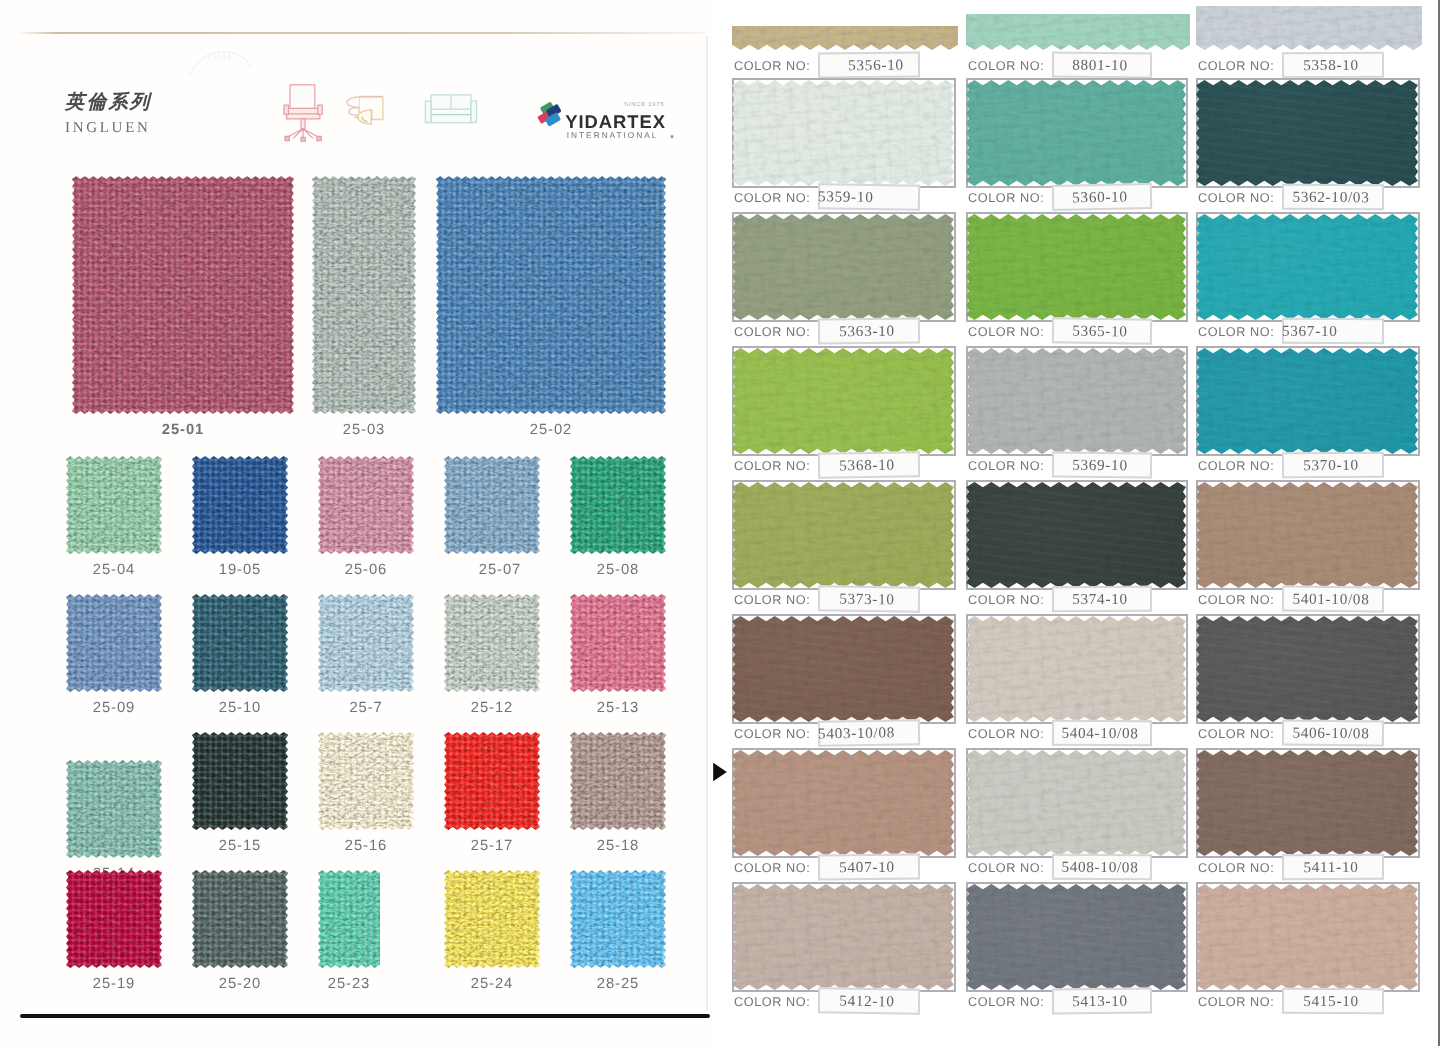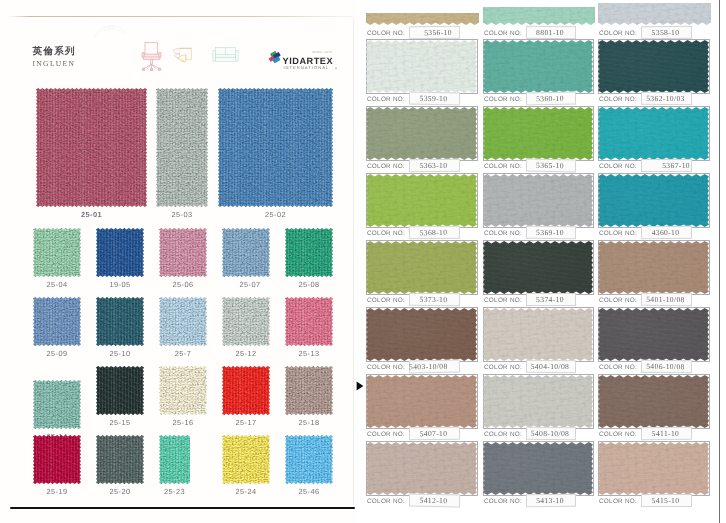--- a/index.html
+++ b/index.html
@@ -8,21 +8,21 @@
   #root{position:relative;width:726px;height:523px;background:#fff;}
 
   
   #left{position:absolute;left:0;top:0;width:356px;height:523px;background:#fffefc;}
   #left-hairline{position:absolute;left:8px;top:16px;width:345px;height:1px;
       background:linear-gradient(90deg,rgba(205,190,170,0) 0%,rgba(196,178,150,.85) 6%,rgba(200,184,158,.75) 70%,rgba(205,190,170,.15) 100%);}
   #watermark{position:absolute;left:93px;top:24px;width:34px;height:16px;opacity:.17;}
 
   #brand{position:absolute;left:32.5px;top:46.5px;}
   #brand .cn{font-family:"Liberation Serif",serif;font-size:9.6px;letter-spacing:1.25px;
-      color:#4d4d51;line-height:10.5px;white-space:nowrap;font-weight:600;}
+      color:#4d4d51;line-height:10.5px;white-space:nowrap;font-weight:600;font-style:italic;}
   #brand .en{font-family:"Liberation Serif",serif;font-size:7.5px;letter-spacing:1.35px;
       color:#6d6d72;line-height:8px;margin-top:3.2px;white-space:nowrap;}
 
   .hicon{position:absolute;opacity:.80;}
   #logo{position:absolute;left:266px;top:45px;width:72px;height:26px;}
 
   
   .fab{position:absolute;}
   .fab .cloth{position:absolute;inset:0;}
   .noise{position:absolute;inset:0;pointer-events:none;}
@@ -271,21 +271,21 @@
         <div class="fab" style="left: 222px; top: 435px; width: 48px; height: 49px;">
           <div class="cloth" style="background: repeating-linear-gradient(90deg, rgba(255, 255, 255, 0.1) 0px, rgba(255, 255, 255, 0.1) 1.1px, rgba(0, 0, 0, 0) 1.1px, rgba(0, 0, 0, 0) 1.5px, rgba(223, 185, 60, 0.227) 1.5px, rgba(223, 185, 60, 0.227) 2.5px, rgba(0, 0, 0, 0) 2.5px, rgba(0, 0, 0, 0) 2.9px), repeating-linear-gradient(0deg, rgba(223, 185, 60, 0.29) 0px, rgba(223, 185, 60, 0.29) 1.05px, rgba(0, 0, 0, 0) 1.05px, rgba(0, 0, 0, 0) 1.55px, rgba(255, 255, 255, 0.13) 1.55px, rgba(255, 255, 255, 0.13) 2.5px, rgba(0, 0, 0, 0) 2.5px, rgba(0, 0, 0, 0) 3px), repeating-linear-gradient(26deg, rgba(255, 255, 255, 0.07) 0px, rgba(255, 255, 255, 0.07) 1.3px, rgba(0, 0, 0, 0) 1.3px, rgba(0, 0, 0, 0) 5.1px), repeating-linear-gradient(-26deg, rgba(223, 185, 60, 0.125) 0px, rgba(223, 185, 60, 0.125) 1.3px, rgba(0, 0, 0, 0) 1.3px, rgba(0, 0, 0, 0) 5.7px), linear-gradient(rgb(255, 243, 100), rgb(255, 243, 100)); clip-path: polygon(0px 1.55px, 2.18px 0px, 4.36px 1.55px, 6.55px 0px, 8.73px 1.55px, 10.91px 0px, 13.09px 1.55px, 15.27px 0px, 17.45px 1.55px, 19.64px 0px, 21.82px 1.55px, 24px 0px, 26.18px 1.55px, 28.36px 0px, 30.55px 1.55px, 32.73px 0px, 34.91px 1.55px, 37.09px 0px, 39.27px 1.55px, 41.45px 0px, 43.64px 1.55px, 45.82px 0px, 48px 1.55px, 46.75px 0px, 48px 1.75px, 46.75px 3.5px, 48px 5.25px, 46.75px 7px, 48px 8.75px, 46.75px 10.5px, 48px 12.25px, 46.75px 14px, 48px 15.75px, 46.75px 17.5px, 48px 19.25px, 46.75px 21px, 48px 22.75px, 46.75px 24.5px, 48px 26.25px, 46.75px 28px, 48px 29.75px, 46.75px 31.5px, 48px 33.25px, 46.75px 35px, 48px 36.75px, 46.75px 38.5px, 48px 40.25px, 46.75px 42px, 48px 43.75px, 46.75px 45.5px, 48px 47.25px, 46.75px 47.45px, 48px 47.45px, 45.82px 49px, 43.64px 47.45px, 41.45px 49px, 39.27px 47.45px, 37.09px 49px, 34.91px 47.45px, 32.73px 49px, 30.55px 47.45px, 28.36px 49px, 26.18px 47.45px, 24px 49px, 21.82px 47.45px, 19.64px 49px, 17.45px 47.45px, 15.27px 49px, 13.09px 47.45px, 10.91px 49px, 8.73px 47.45px, 6.55px 49px, 4.36px 47.45px, 2.18px 49px, 0px 47.45px, 1.25px 49px, 0px 47.25px, 1.25px 45.5px, 0px 43.75px, 1.25px 42px, 0px 40.25px, 1.25px 38.5px, 0px 36.75px, 1.25px 35px, 0px 33.25px, 1.25px 31.5px, 0px 29.75px, 1.25px 28px, 0px 26.25px, 1.25px 24.5px, 0px 22.75px, 1.25px 21px, 0px 19.25px, 1.25px 17.5px, 0px 15.75px, 1.25px 14px, 0px 12.25px, 1.25px 10.5px, 0px 8.75px, 1.25px 7px, 0px 5.25px, 1.25px 3.5px, 0px 1.75px);">
             <div class="noise w"></div>
           </div>
           <div class="code" style="top: 52px;">25-24</div>
         </div>
         <div class="fab" style="left: 285px; top: 435px; width: 48px; height: 49px;">
           <div class="cloth" style="background: repeating-linear-gradient(90deg, rgba(255, 255, 255, 0.1) 0px, rgba(255, 255, 255, 0.1) 1.1px, rgba(0, 0, 0, 0) 1.1px, rgba(0, 0, 0, 0) 1.5px, rgba(63, 155, 211, 0.227) 1.5px, rgba(63, 155, 211, 0.227) 2.5px, rgba(0, 0, 0, 0) 2.5px, rgba(0, 0, 0, 0) 2.9px), repeating-linear-gradient(0deg, rgba(63, 155, 211, 0.29) 0px, rgba(63, 155, 211, 0.29) 1.05px, rgba(0, 0, 0, 0) 1.05px, rgba(0, 0, 0, 0) 1.55px, rgba(255, 255, 255, 0.13) 1.55px, rgba(255, 255, 255, 0.13) 2.5px, rgba(0, 0, 0, 0) 2.5px, rgba(0, 0, 0, 0) 3px), repeating-linear-gradient(26deg, rgba(255, 255, 255, 0.07) 0px, rgba(255, 255, 255, 0.07) 1.3px, rgba(0, 0, 0, 0) 1.3px, rgba(0, 0, 0, 0) 5.1px), repeating-linear-gradient(-26deg, rgba(63, 155, 211, 0.125) 0px, rgba(63, 155, 211, 0.125) 1.3px, rgba(0, 0, 0, 0) 1.3px, rgba(0, 0, 0, 0) 5.7px), linear-gradient(rgb(109, 208, 255), rgb(109, 208, 255)); clip-path: polygon(0px 1.55px, 2.18px 0px, 4.36px 1.55px, 6.55px 0px, 8.73px 1.55px, 10.91px 0px, 13.09px 1.55px, 15.27px 0px, 17.45px 1.55px, 19.64px 0px, 21.82px 1.55px, 24px 0px, 26.18px 1.55px, 28.36px 0px, 30.55px 1.55px, 32.73px 0px, 34.91px 1.55px, 37.09px 0px, 39.27px 1.55px, 41.45px 0px, 43.64px 1.55px, 45.82px 0px, 48px 1.55px, 46.75px 0px, 48px 1.75px, 46.75px 3.5px, 48px 5.25px, 46.75px 7px, 48px 8.75px, 46.75px 10.5px, 48px 12.25px, 46.75px 14px, 48px 15.75px, 46.75px 17.5px, 48px 19.25px, 46.75px 21px, 48px 22.75px, 46.75px 24.5px, 48px 26.25px, 46.75px 28px, 48px 29.75px, 46.75px 31.5px, 48px 33.25px, 46.75px 35px, 48px 36.75px, 46.75px 38.5px, 48px 40.25px, 46.75px 42px, 48px 43.75px, 46.75px 45.5px, 48px 47.25px, 46.75px 47.45px, 48px 47.45px, 45.82px 49px, 43.64px 47.45px, 41.45px 49px, 39.27px 47.45px, 37.09px 49px, 34.91px 47.45px, 32.73px 49px, 30.55px 47.45px, 28.36px 49px, 26.18px 47.45px, 24px 49px, 21.82px 47.45px, 19.64px 49px, 17.45px 47.45px, 15.27px 49px, 13.09px 47.45px, 10.91px 49px, 8.73px 47.45px, 6.55px 49px, 4.36px 47.45px, 2.18px 49px, 0px 47.45px, 1.25px 49px, 0px 47.25px, 1.25px 45.5px, 0px 43.75px, 1.25px 42px, 0px 40.25px, 1.25px 38.5px, 0px 36.75px, 1.25px 35px, 0px 33.25px, 1.25px 31.5px, 0px 29.75px, 1.25px 28px, 0px 26.25px, 1.25px 24.5px, 0px 22.75px, 1.25px 21px, 0px 19.25px, 1.25px 17.5px, 0px 15.75px, 1.25px 14px, 0px 12.25px, 1.25px 10.5px, 0px 8.75px, 1.25px 7px, 0px 5.25px, 1.25px 3.5px, 0px 1.75px);">
             <div class="noise w"></div>
           </div>
-          <div class="code" style="top: 52px;">25-46</div>
+          <div class="code" style="top: 52px;">28-25</div>
         </div>
       </div>
 
     <div id="bottomrule"></div>
   </div>
   <div id="panelsep"></div>
 
   <div id="right">
       <div class="cell" style="left: 10px; top: 13px; width: 113px; height: 12px;">
         <div class="leath" style="left: 0px; top: 0px; width: 113px; height: 12px; background: repeating-linear-gradient(7deg, rgba(255, 255, 255, 0.027) 0px, rgba(255, 255, 255, 0.027) 1.1px, rgba(0, 0, 0, 0) 1.1px, rgba(0, 0, 0, 0) 4.3px), repeating-linear-gradient(-5deg, rgba(0, 0, 0, 0.024) 0px, rgba(0, 0, 0, 0.024) 1.3px, rgba(0, 0, 0, 0) 1.3px, rgba(0, 0, 0, 0) 6.1px), repeating-linear-gradient(86deg, rgba(0, 0, 0, 0.016) 0px, rgba(0, 0, 0, 0.016) 1.5px, rgba(0, 0, 0, 0) 1.5px, rgba(0, 0, 0, 0) 7.9px), radial-gradient(130% 170% at 30% 35%, rgba(255, 255, 255, 0.04), rgba(0, 0, 0, 0) 62%), linear-gradient(rgb(196, 178, 134), rgb(196, 178, 134)); clip-path: polygon(0px 0px, 113px 0px, 113px 9.4px, 108.65px 12px, 104.31px 9.4px, 99.96px 12px, 95.62px 9.4px, 91.27px 12px, 86.92px 9.4px, 82.58px 12px, 78.23px 9.4px, 73.88px 12px, 69.54px 9.4px, 65.19px 12px, 60.85px 9.4px, 56.5px 12px, 52.15px 9.4px, 47.81px 12px, 43.46px 9.4px, 39.12px 12px, 34.77px 9.4px, 30.42px 12px, 26.08px 9.4px, 21.73px 12px, 17.38px 9.4px, 13.04px 12px, 8.69px 9.4px, 4.35px 12px, 0px 9.4px);">
@@ -312,21 +312,21 @@
       <div class="codebox" style="left: 285px; top: 26px; width: 49px; height: 11px; transform: rotate(-0.3deg);"></div>
       <div class="codetx" style="left: 285px; top: 28px; width: 49px; text-align: center; transform: rotate(-0.3deg);">5358-10</div>
       <div class="cell" style="left: 10px; top: 39px; width: 113px; height: 55px;">
         <div class="cellbox" style="left: 0px; top: 0px; width: 110px; height: 53px;"></div>
         <div class="leath" style="left: 0px; top: 1px; width: 111px; height: 53px; background: repeating-linear-gradient(7deg, rgba(255, 255, 255, 0.027) 0px, rgba(255, 255, 255, 0.027) 1.1px, rgba(0, 0, 0, 0) 1.1px, rgba(0, 0, 0, 0) 4.3px), repeating-linear-gradient(-5deg, rgba(0, 0, 0, 0.024) 0px, rgba(0, 0, 0, 0.024) 1.3px, rgba(0, 0, 0, 0) 1.3px, rgba(0, 0, 0, 0) 6.1px), repeating-linear-gradient(86deg, rgba(0, 0, 0, 0.016) 0px, rgba(0, 0, 0, 0.016) 1.5px, rgba(0, 0, 0, 0) 1.5px, rgba(0, 0, 0, 0) 7.9px), radial-gradient(130% 170% at 30% 35%, rgba(255, 255, 255, 0.04), rgba(0, 0, 0, 0) 62%), linear-gradient(rgb(225, 233, 227), rgb(225, 233, 227)); clip-path: polygon(0px 2.6px, 4.27px 0px, 8.54px 2.6px, 12.81px 0px, 17.08px 2.6px, 21.35px 0px, 25.62px 2.6px, 29.88px 0px, 34.15px 2.6px, 38.42px 0px, 42.69px 2.6px, 46.96px 0px, 51.23px 2.6px, 55.5px 0px, 59.77px 2.6px, 64.04px 0px, 68.31px 2.6px, 72.58px 0px, 76.85px 2.6px, 81.12px 0px, 85.38px 2.6px, 89.65px 0px, 93.92px 2.6px, 98.19px 0px, 102.46px 2.6px, 106.73px 0px, 111px 2.6px, 109.5px 0px, 111px 2.41px, 109.5px 4.82px, 111px 7.23px, 109.5px 9.64px, 111px 12.05px, 109.5px 14.45px, 111px 16.86px, 109.5px 19.27px, 111px 21.68px, 109.5px 24.09px, 111px 26.5px, 109.5px 28.91px, 111px 31.32px, 109.5px 33.73px, 111px 36.14px, 109.5px 38.55px, 111px 40.95px, 109.5px 43.36px, 111px 45.77px, 109.5px 48.18px, 111px 50.59px, 109.5px 50.4px, 111px 50.4px, 106.73px 53px, 102.46px 50.4px, 98.19px 53px, 93.92px 50.4px, 89.65px 53px, 85.38px 50.4px, 81.12px 53px, 76.85px 50.4px, 72.58px 53px, 68.31px 50.4px, 64.04px 53px, 59.77px 50.4px, 55.5px 53px, 51.23px 50.4px, 46.96px 53px, 42.69px 50.4px, 38.42px 53px, 34.15px 50.4px, 29.88px 53px, 25.62px 50.4px, 21.35px 53px, 17.08px 50.4px, 12.81px 53px, 8.54px 50.4px, 4.27px 53px, 0px 50.4px, 1.5px 53px, 0px 50.59px, 1.5px 48.18px, 0px 45.77px, 1.5px 43.36px, 0px 40.95px, 1.5px 38.55px, 0px 36.14px, 1.5px 33.73px, 0px 31.32px, 1.5px 28.91px, 0px 26.5px, 1.5px 24.09px, 0px 21.68px, 1.5px 19.27px, 0px 16.86px, 1.5px 14.45px, 0px 12.05px, 1.5px 9.64px, 0px 7.23px, 1.5px 4.82px, 0px 2.41px);">
           <div class="noise g"></div>
         </div>
       </div>
       <div class="lbl" style="left: 11px; top: 96px;">COLOR NO:</div>
       <div class="codebox" style="left: 53px; top: 92px; width: 49px; height: 11px; transform: rotate(0.9deg);"></div>
-      <div class="codetx" style="left: 53px; top: 94px; width: 49px; text-align: center; transform: rotate(0.9deg);">5359-10</div>
+      <div class="codetx" style="left: 53px; top: 94px; width: 49px; text-align: left; transform: rotate(0.9deg);">5359-10</div>
       <div class="cell" style="left: 127px; top: 39px; width: 112px; height: 55px;">
         <div class="cellbox" style="left: 0px; top: 0px; width: 109px; height: 53px;"></div>
         <div class="leath" style="left: 0px; top: 1px; width: 110px; height: 53px; background: repeating-linear-gradient(7deg, rgba(255, 255, 255, 0.027) 0px, rgba(255, 255, 255, 0.027) 1.1px, rgba(0, 0, 0, 0) 1.1px, rgba(0, 0, 0, 0) 4.3px), repeating-linear-gradient(-5deg, rgba(0, 0, 0, 0.024) 0px, rgba(0, 0, 0, 0.024) 1.3px, rgba(0, 0, 0, 0) 1.3px, rgba(0, 0, 0, 0) 6.1px), repeating-linear-gradient(86deg, rgba(0, 0, 0, 0.016) 0px, rgba(0, 0, 0, 0.016) 1.5px, rgba(0, 0, 0, 0) 1.5px, rgba(0, 0, 0, 0) 7.9px), radial-gradient(130% 170% at 30% 35%, rgba(255, 255, 255, 0.04), rgba(0, 0, 0, 0) 62%), linear-gradient(rgb(91, 172, 156), rgb(91, 172, 156)); clip-path: polygon(0px 2.6px, 4.23px 0px, 8.46px 2.6px, 12.69px 0px, 16.92px 2.6px, 21.15px 0px, 25.38px 2.6px, 29.62px 0px, 33.85px 2.6px, 38.08px 0px, 42.31px 2.6px, 46.54px 0px, 50.77px 2.6px, 55px 0px, 59.23px 2.6px, 63.46px 0px, 67.69px 2.6px, 71.92px 0px, 76.15px 2.6px, 80.38px 0px, 84.62px 2.6px, 88.85px 0px, 93.08px 2.6px, 97.31px 0px, 101.54px 2.6px, 105.77px 0px, 110px 2.6px, 108.5px 0px, 110px 2.41px, 108.5px 4.82px, 110px 7.23px, 108.5px 9.64px, 110px 12.05px, 108.5px 14.45px, 110px 16.86px, 108.5px 19.27px, 110px 21.68px, 108.5px 24.09px, 110px 26.5px, 108.5px 28.91px, 110px 31.32px, 108.5px 33.73px, 110px 36.14px, 108.5px 38.55px, 110px 40.95px, 108.5px 43.36px, 110px 45.77px, 108.5px 48.18px, 110px 50.59px, 108.5px 50.4px, 110px 50.4px, 105.77px 53px, 101.54px 50.4px, 97.31px 53px, 93.08px 50.4px, 88.85px 53px, 84.62px 50.4px, 80.38px 53px, 76.15px 50.4px, 71.92px 53px, 67.69px 50.4px, 63.46px 53px, 59.23px 50.4px, 55px 53px, 50.77px 50.4px, 46.54px 53px, 42.31px 50.4px, 38.08px 53px, 33.85px 50.4px, 29.62px 53px, 25.38px 50.4px, 21.15px 53px, 16.92px 50.4px, 12.69px 53px, 8.46px 50.4px, 4.23px 53px, 0px 50.4px, 1.5px 53px, 0px 50.59px, 1.5px 48.18px, 0px 45.77px, 1.5px 43.36px, 0px 40.95px, 1.5px 38.55px, 0px 36.14px, 1.5px 33.73px, 0px 31.32px, 1.5px 28.91px, 0px 26.5px, 1.5px 24.09px, 0px 21.68px, 1.5px 19.27px, 0px 16.86px, 1.5px 14.45px, 0px 12.05px, 1.5px 9.64px, 0px 7.23px, 1.5px 4.82px, 0px 2.41px);">
           <div class="noise g"></div>
         </div>
       </div>
       <div class="lbl" style="left: 128px; top: 96px;">COLOR NO:</div>
       <div class="codebox" style="left: 170px; top: 92px; width: 48px; height: 11px; transform: rotate(-1.1deg);"></div>
       <div class="codetx" style="left: 170px; top: 94px; width: 48px; text-align: center; transform: rotate(-1.1deg);">5360-10</div>
       <div class="cell" style="left: 242px; top: 39px; width: 113px; height: 55px;">
@@ -357,21 +357,21 @@
       <div class="codebox" style="left: 170px; top: 159px; width: 48px; height: 11px; transform: rotate(1deg);"></div>
       <div class="codetx" style="left: 170px; top: 161px; width: 48px; text-align: center; transform: rotate(1deg);">5365-10</div>
       <div class="cell" style="left: 242px; top: 106px; width: 113px; height: 55px;">
         <div class="cellbox" style="left: 0px; top: 0px; width: 110px; height: 53px;"></div>
         <div class="leath" style="left: 0px; top: 1px; width: 111px; height: 53px; background: repeating-linear-gradient(7deg, rgba(255, 255, 255, 0.027) 0px, rgba(255, 255, 255, 0.027) 1.1px, rgba(0, 0, 0, 0) 1.1px, rgba(0, 0, 0, 0) 4.3px), repeating-linear-gradient(-5deg, rgba(0, 0, 0, 0.024) 0px, rgba(0, 0, 0, 0.024) 1.3px, rgba(0, 0, 0, 0) 1.3px, rgba(0, 0, 0, 0) 6.1px), repeating-linear-gradient(86deg, rgba(0, 0, 0, 0.016) 0px, rgba(0, 0, 0, 0.016) 1.5px, rgba(0, 0, 0, 0) 1.5px, rgba(0, 0, 0, 0) 7.9px), radial-gradient(130% 170% at 30% 35%, rgba(255, 255, 255, 0.04), rgba(0, 0, 0, 0) 62%), linear-gradient(rgb(33, 167, 177), rgb(33, 167, 177)); clip-path: polygon(0px 2.6px, 4.27px 0px, 8.54px 2.6px, 12.81px 0px, 17.08px 2.6px, 21.35px 0px, 25.62px 2.6px, 29.88px 0px, 34.15px 2.6px, 38.42px 0px, 42.69px 2.6px, 46.96px 0px, 51.23px 2.6px, 55.5px 0px, 59.77px 2.6px, 64.04px 0px, 68.31px 2.6px, 72.58px 0px, 76.85px 2.6px, 81.12px 0px, 85.38px 2.6px, 89.65px 0px, 93.92px 2.6px, 98.19px 0px, 102.46px 2.6px, 106.73px 0px, 111px 2.6px, 109.5px 0px, 111px 2.41px, 109.5px 4.82px, 111px 7.23px, 109.5px 9.64px, 111px 12.05px, 109.5px 14.45px, 111px 16.86px, 109.5px 19.27px, 111px 21.68px, 109.5px 24.09px, 111px 26.5px, 109.5px 28.91px, 111px 31.32px, 109.5px 33.73px, 111px 36.14px, 109.5px 38.55px, 111px 40.95px, 109.5px 43.36px, 111px 45.77px, 109.5px 48.18px, 111px 50.59px, 109.5px 50.4px, 111px 50.4px, 106.73px 53px, 102.46px 50.4px, 98.19px 53px, 93.92px 50.4px, 89.65px 53px, 85.38px 50.4px, 81.12px 53px, 76.85px 50.4px, 72.58px 53px, 68.31px 50.4px, 64.04px 53px, 59.77px 50.4px, 55.5px 53px, 51.23px 50.4px, 46.96px 53px, 42.69px 50.4px, 38.42px 53px, 34.15px 50.4px, 29.88px 53px, 25.62px 50.4px, 21.35px 53px, 17.08px 50.4px, 12.81px 53px, 8.54px 50.4px, 4.27px 53px, 0px 50.4px, 1.5px 53px, 0px 50.59px, 1.5px 48.18px, 0px 45.77px, 1.5px 43.36px, 0px 40.95px, 1.5px 38.55px, 0px 36.14px, 1.5px 33.73px, 0px 31.32px, 1.5px 28.91px, 0px 26.5px, 1.5px 24.09px, 0px 21.68px, 1.5px 19.27px, 0px 16.86px, 1.5px 14.45px, 0px 12.05px, 1.5px 9.64px, 0px 7.23px, 1.5px 4.82px, 0px 2.41px);">
           <div class="noise g"></div>
         </div>
       </div>
       <div class="lbl" style="left: 243px; top: 163px;">COLOR NO:</div>
       <div class="codebox" style="left: 285px; top: 159px; width: 49px; height: 11px; transform: rotate(0.2deg);"></div>
-      <div class="codetx" style="left: 285px; top: 161px; width: 49px; text-align: right; transform: rotate(0.2deg);">5367-10</div>
+      <div class="codetx" style="left: 285px; top: 161px; width: 49px; text-align: left; transform: rotate(0.2deg);">5367-10</div>
       <div class="cell" style="left: 10px; top: 173px; width: 113px; height: 55px;">
         <div class="cellbox" style="left: 0px; top: 0px; width: 110px; height: 53px;"></div>
         <div class="leath" style="left: 0px; top: 1px; width: 111px; height: 53px; background: repeating-linear-gradient(7deg, rgba(255, 255, 255, 0.027) 0px, rgba(255, 255, 255, 0.027) 1.1px, rgba(0, 0, 0, 0) 1.1px, rgba(0, 0, 0, 0) 4.3px), repeating-linear-gradient(-5deg, rgba(0, 0, 0, 0.024) 0px, rgba(0, 0, 0, 0.024) 1.3px, rgba(0, 0, 0, 0) 1.3px, rgba(0, 0, 0, 0) 6.1px), repeating-linear-gradient(86deg, rgba(0, 0, 0, 0.016) 0px, rgba(0, 0, 0, 0.016) 1.5px, rgba(0, 0, 0, 0) 1.5px, rgba(0, 0, 0, 0) 7.9px), radial-gradient(130% 170% at 30% 35%, rgba(255, 255, 255, 0.04), rgba(0, 0, 0, 0) 62%), linear-gradient(rgb(149, 189, 75), rgb(149, 189, 75)); clip-path: polygon(0px 2.6px, 4.27px 0px, 8.54px 2.6px, 12.81px 0px, 17.08px 2.6px, 21.35px 0px, 25.62px 2.6px, 29.88px 0px, 34.15px 2.6px, 38.42px 0px, 42.69px 2.6px, 46.96px 0px, 51.23px 2.6px, 55.5px 0px, 59.77px 2.6px, 64.04px 0px, 68.31px 2.6px, 72.58px 0px, 76.85px 2.6px, 81.12px 0px, 85.38px 2.6px, 89.65px 0px, 93.92px 2.6px, 98.19px 0px, 102.46px 2.6px, 106.73px 0px, 111px 2.6px, 109.5px 0px, 111px 2.41px, 109.5px 4.82px, 111px 7.23px, 109.5px 9.64px, 111px 12.05px, 109.5px 14.45px, 111px 16.86px, 109.5px 19.27px, 111px 21.68px, 109.5px 24.09px, 111px 26.5px, 109.5px 28.91px, 111px 31.32px, 109.5px 33.73px, 111px 36.14px, 109.5px 38.55px, 111px 40.95px, 109.5px 43.36px, 111px 45.77px, 109.5px 48.18px, 111px 50.59px, 109.5px 50.4px, 111px 50.4px, 106.73px 53px, 102.46px 50.4px, 98.19px 53px, 93.92px 50.4px, 89.65px 53px, 85.38px 50.4px, 81.12px 53px, 76.85px 50.4px, 72.58px 53px, 68.31px 50.4px, 64.04px 53px, 59.77px 50.4px, 55.5px 53px, 51.23px 50.4px, 46.96px 53px, 42.69px 50.4px, 38.42px 53px, 34.15px 50.4px, 29.88px 53px, 25.62px 50.4px, 21.35px 53px, 17.08px 50.4px, 12.81px 53px, 8.54px 50.4px, 4.27px 53px, 0px 50.4px, 1.5px 53px, 0px 50.59px, 1.5px 48.18px, 0px 45.77px, 1.5px 43.36px, 0px 40.95px, 1.5px 38.55px, 0px 36.14px, 1.5px 33.73px, 0px 31.32px, 1.5px 28.91px, 0px 26.5px, 1.5px 24.09px, 0px 21.68px, 1.5px 19.27px, 0px 16.86px, 1.5px 14.45px, 0px 12.05px, 1.5px 9.64px, 0px 7.23px, 1.5px 4.82px, 0px 2.41px);">
           <div class="noise g"></div>
         </div>
       </div>
       <div class="lbl" style="left: 11px; top: 230px;">COLOR NO:</div>
       <div class="codebox" style="left: 53px; top: 226px; width: 49px; height: 11px; transform: rotate(-0.8deg);"></div>
       <div class="codetx" style="left: 53px; top: 228px; width: 49px; text-align: center; transform: rotate(-0.8deg);">5368-10</div>
       <div class="cell" style="left: 127px; top: 173px; width: 112px; height: 55px;">
@@ -384,21 +384,21 @@
       <div class="codebox" style="left: 170px; top: 226px; width: 48px; height: 11px; transform: rotate(0.6deg);"></div>
       <div class="codetx" style="left: 170px; top: 228px; width: 48px; text-align: center; transform: rotate(0.6deg);">5369-10</div>
       <div class="cell" style="left: 242px; top: 173px; width: 113px; height: 55px;">
         <div class="cellbox" style="left: 0px; top: 0px; width: 110px; height: 53px;"></div>
         <div class="leath" style="left: 0px; top: 1px; width: 111px; height: 53px; background: repeating-linear-gradient(7deg, rgba(255, 255, 255, 0.027) 0px, rgba(255, 255, 255, 0.027) 1.1px, rgba(0, 0, 0, 0) 1.1px, rgba(0, 0, 0, 0) 4.3px), repeating-linear-gradient(-5deg, rgba(0, 0, 0, 0.024) 0px, rgba(0, 0, 0, 0.024) 1.3px, rgba(0, 0, 0, 0) 1.3px, rgba(0, 0, 0, 0) 6.1px), repeating-linear-gradient(86deg, rgba(0, 0, 0, 0.016) 0px, rgba(0, 0, 0, 0.016) 1.5px, rgba(0, 0, 0, 0) 1.5px, rgba(0, 0, 0, 0) 7.9px), radial-gradient(130% 170% at 30% 35%, rgba(255, 255, 255, 0.04), rgba(0, 0, 0, 0) 62%), linear-gradient(rgb(30, 150, 167), rgb(30, 150, 167)); clip-path: polygon(0px 2.6px, 4.27px 0px, 8.54px 2.6px, 12.81px 0px, 17.08px 2.6px, 21.35px 0px, 25.62px 2.6px, 29.88px 0px, 34.15px 2.6px, 38.42px 0px, 42.69px 2.6px, 46.96px 0px, 51.23px 2.6px, 55.5px 0px, 59.77px 2.6px, 64.04px 0px, 68.31px 2.6px, 72.58px 0px, 76.85px 2.6px, 81.12px 0px, 85.38px 2.6px, 89.65px 0px, 93.92px 2.6px, 98.19px 0px, 102.46px 2.6px, 106.73px 0px, 111px 2.6px, 109.5px 0px, 111px 2.41px, 109.5px 4.82px, 111px 7.23px, 109.5px 9.64px, 111px 12.05px, 109.5px 14.45px, 111px 16.86px, 109.5px 19.27px, 111px 21.68px, 109.5px 24.09px, 111px 26.5px, 109.5px 28.91px, 111px 31.32px, 109.5px 33.73px, 111px 36.14px, 109.5px 38.55px, 111px 40.95px, 109.5px 43.36px, 111px 45.77px, 109.5px 48.18px, 111px 50.59px, 109.5px 50.4px, 111px 50.4px, 106.73px 53px, 102.46px 50.4px, 98.19px 53px, 93.92px 50.4px, 89.65px 53px, 85.38px 50.4px, 81.12px 53px, 76.85px 50.4px, 72.58px 53px, 68.31px 50.4px, 64.04px 53px, 59.77px 50.4px, 55.5px 53px, 51.23px 50.4px, 46.96px 53px, 42.69px 50.4px, 38.42px 53px, 34.15px 50.4px, 29.88px 53px, 25.62px 50.4px, 21.35px 53px, 17.08px 50.4px, 12.81px 53px, 8.54px 50.4px, 4.27px 53px, 0px 50.4px, 1.5px 53px, 0px 50.59px, 1.5px 48.18px, 0px 45.77px, 1.5px 43.36px, 0px 40.95px, 1.5px 38.55px, 0px 36.14px, 1.5px 33.73px, 0px 31.32px, 1.5px 28.91px, 0px 26.5px, 1.5px 24.09px, 0px 21.68px, 1.5px 19.27px, 0px 16.86px, 1.5px 14.45px, 0px 12.05px, 1.5px 9.64px, 0px 7.23px, 1.5px 4.82px, 0px 2.41px);">
           <div class="noise g"></div>
         </div>
       </div>
       <div class="lbl" style="left: 243px; top: 230px;">COLOR NO:</div>
       <div class="codebox" style="left: 285px; top: 226px; width: 49px; height: 11px; transform: rotate(-0.4deg);"></div>
-      <div class="codetx" style="left: 285px; top: 228px; width: 49px; text-align: center; transform: rotate(-0.4deg);">4360-10</div>
+      <div class="codetx" style="left: 285px; top: 228px; width: 49px; text-align: center; transform: rotate(-0.4deg);">5370-10</div>
       <div class="cell" style="left: 10px; top: 240px; width: 113px; height: 55px;">
         <div class="cellbox" style="left: 0px; top: 0px; width: 110px; height: 53px;"></div>
         <div class="leath" style="left: 0px; top: 1px; width: 111px; height: 53px; background: repeating-linear-gradient(7deg, rgba(255, 255, 255, 0.027) 0px, rgba(255, 255, 255, 0.027) 1.1px, rgba(0, 0, 0, 0) 1.1px, rgba(0, 0, 0, 0) 4.3px), repeating-linear-gradient(-5deg, rgba(0, 0, 0, 0.024) 0px, rgba(0, 0, 0, 0.024) 1.3px, rgba(0, 0, 0, 0) 1.3px, rgba(0, 0, 0, 0) 6.1px), repeating-linear-gradient(86deg, rgba(0, 0, 0, 0.016) 0px, rgba(0, 0, 0, 0.016) 1.5px, rgba(0, 0, 0, 0) 1.5px, rgba(0, 0, 0, 0) 7.9px), radial-gradient(130% 170% at 30% 35%, rgba(255, 255, 255, 0.04), rgba(0, 0, 0, 0) 62%), linear-gradient(rgb(156, 169, 87), rgb(156, 169, 87)); clip-path: polygon(0px 2.6px, 4.27px 0px, 8.54px 2.6px, 12.81px 0px, 17.08px 2.6px, 21.35px 0px, 25.62px 2.6px, 29.88px 0px, 34.15px 2.6px, 38.42px 0px, 42.69px 2.6px, 46.96px 0px, 51.23px 2.6px, 55.5px 0px, 59.77px 2.6px, 64.04px 0px, 68.31px 2.6px, 72.58px 0px, 76.85px 2.6px, 81.12px 0px, 85.38px 2.6px, 89.65px 0px, 93.92px 2.6px, 98.19px 0px, 102.46px 2.6px, 106.73px 0px, 111px 2.6px, 109.5px 0px, 111px 2.41px, 109.5px 4.82px, 111px 7.23px, 109.5px 9.64px, 111px 12.05px, 109.5px 14.45px, 111px 16.86px, 109.5px 19.27px, 111px 21.68px, 109.5px 24.09px, 111px 26.5px, 109.5px 28.91px, 111px 31.32px, 109.5px 33.73px, 111px 36.14px, 109.5px 38.55px, 111px 40.95px, 109.5px 43.36px, 111px 45.77px, 109.5px 48.18px, 111px 50.59px, 109.5px 50.4px, 111px 50.4px, 106.73px 53px, 102.46px 50.4px, 98.19px 53px, 93.92px 50.4px, 89.65px 53px, 85.38px 50.4px, 81.12px 53px, 76.85px 50.4px, 72.58px 53px, 68.31px 50.4px, 64.04px 53px, 59.77px 50.4px, 55.5px 53px, 51.23px 50.4px, 46.96px 53px, 42.69px 50.4px, 38.42px 53px, 34.15px 50.4px, 29.88px 53px, 25.62px 50.4px, 21.35px 53px, 17.08px 50.4px, 12.81px 53px, 8.54px 50.4px, 4.27px 53px, 0px 50.4px, 1.5px 53px, 0px 50.59px, 1.5px 48.18px, 0px 45.77px, 1.5px 43.36px, 0px 40.95px, 1.5px 38.55px, 0px 36.14px, 1.5px 33.73px, 0px 31.32px, 1.5px 28.91px, 0px 26.5px, 1.5px 24.09px, 0px 21.68px, 1.5px 19.27px, 0px 16.86px, 1.5px 14.45px, 0px 12.05px, 1.5px 9.64px, 0px 7.23px, 1.5px 4.82px, 0px 2.41px);">
           <div class="noise g"></div>
         </div>
       </div>
       <div class="lbl" style="left: 11px; top: 297px;">COLOR NO:</div>
       <div class="codebox" style="left: 53px; top: 293px; width: 49px; height: 11px; transform: rotate(0.8deg);"></div>
       <div class="codetx" style="left: 53px; top: 295px; width: 49px; text-align: center; transform: rotate(0.8deg);">5373-10</div>
       <div class="cell" style="left: 127px; top: 240px; width: 112px; height: 55px;">

